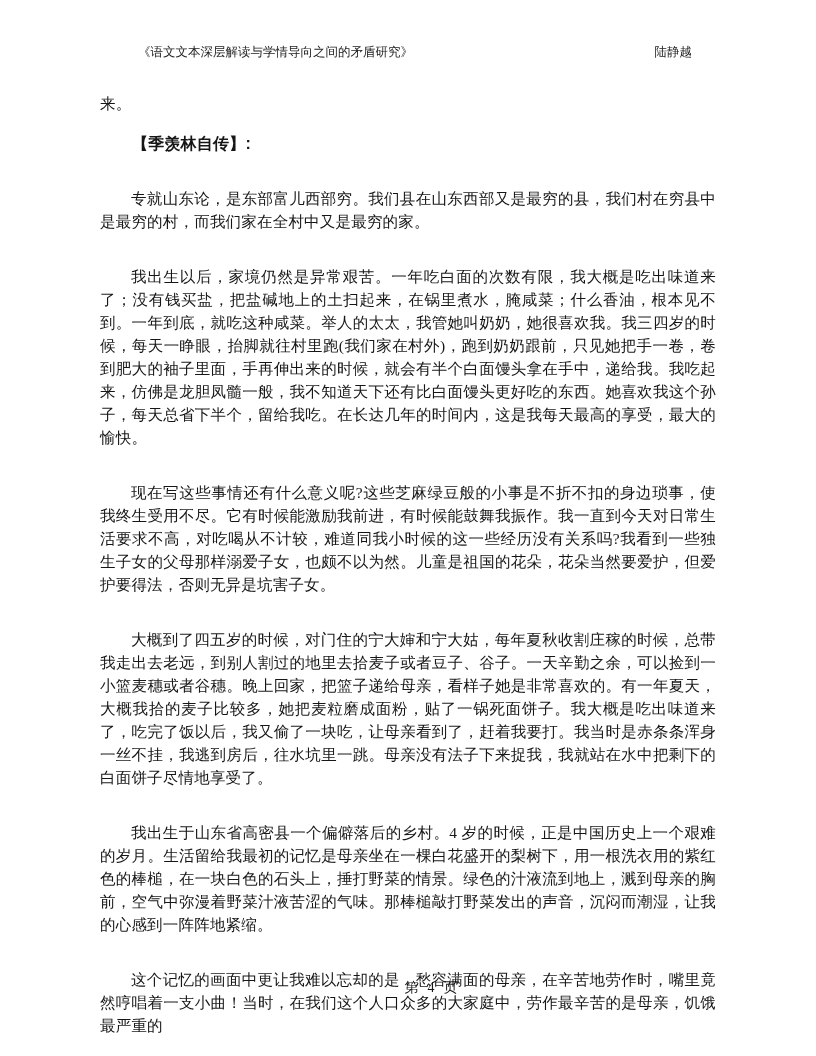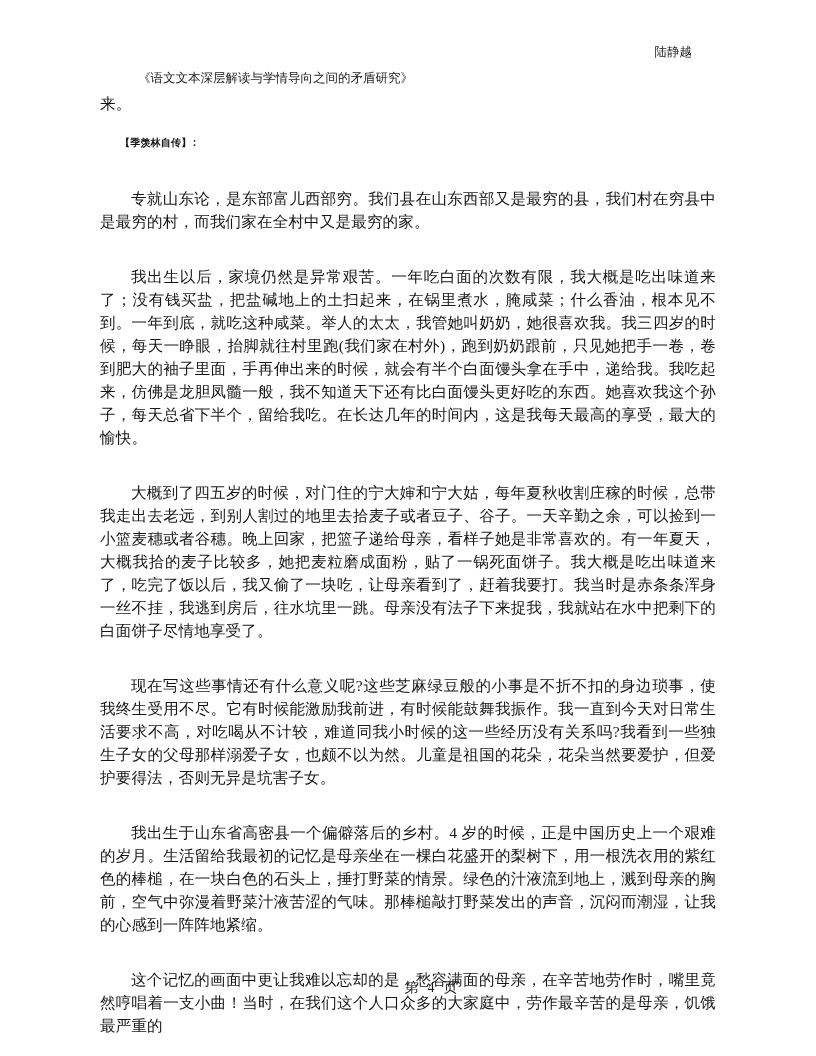--- a/index.html
+++ b/index.html
@@ -23,21 +23,20 @@
     width: 616px;
     display: flex;
     justify-content: space-between;
     align-items: flex-start;
     font-size: 12.5px;
     color: #222222;
     white-space: nowrap;
   }
   .header-title {
     padding-left: 38px;
-    margin-top: 26px;
   }
   .header-author {
     padding-right: 24px;
     margin-left: 18px;
   }
   .content {
     position: absolute;
     top: 92px;
     left: 100px;
     width: 616px;
@@ -49,24 +48,24 @@
   }
   .content p {
     margin: 0 0 13px 0;
     padding: 0;
   }
   .content p.continuation {
     text-indent: 0;
     margin-bottom: 17px;
   }
   .content p.heading {
-    font-family: Liberation Mono, monospace;
+    font-family: Liberation Sans, sans-serif;
     font-weight: bold;
     text-indent: 2em;
-    font-size: 10px;
+    font-size: 16px;
     margin-bottom: 0;
   }
   .content p.paragraph {
     text-indent: 2em;
     margin-top: 32px;
   }
   .footer {
     position: absolute;
     top: 979px;
     left: 0;
@@ -88,22 +87,22 @@
   <div class="header">
     <span class="header-title">《语文文本深层解读与学情导向之间的矛盾研究》</span>
     <span class="header-author">陆静越</span>
   </div>
 
   <div class="content" id="doc-content">
       <p class="continuation">来。</p>
       <p class="heading">【季羡林自传】:</p>
       <p class="paragraph">专就山东论，是东部富儿西部穷。我们县在山东西部又是最穷的县，我们村在穷县中是最穷的村，而我们家在全村中又是最穷的家。</p>
       <p class="paragraph">我出生以后，家境仍然是异常艰苦。一年吃白面的次数有限，我大概是吃出味道来了；没有钱买盐，把盐碱地上的土扫起来，在锅里煮水，腌咸菜；什么香油，根本见不到。一年到底，就吃这种咸菜。举人的太太，我管她叫奶奶，她很喜欢我。我三四岁的时候，每天一睁眼，抬脚就往村里跑(我们家在村外)，跑到奶奶跟前，只见她把手一卷，卷到肥大的袖子里面，手再伸出来的时候，就会有半个白面馒头拿在手中，递给我。我吃起来，仿佛是龙胆凤髓一般，我不知道天下还有比白面馒头更好吃的东西。她喜欢我这个孙子，每天总省下半个，留给我吃。在长达几年的时间内，这是我每天最高的享受，最大的愉快。</p>
+      <p class="paragraph">现在写这些事情还有什么意义呢?这些芝麻绿豆般的小事是不折不扣的身边琐事，使我终生受用不尽。它有时候能激励我前进，有时候能鼓舞我振作。我一直到今天对日常生活要求不高，对吃喝从不计较，难道同我小时候的这一些经历没有关系吗?我看到一些独生子女的父母那样溺爱子女，也颇不以为然。儿童是祖国的花朵，花朵当然要爱护，但爱护要得法，否则无异是坑害子女。</p>
       <p class="paragraph">大概到了四五岁的时候，对门住的宁大婶和宁大姑，每年夏秋收割庄稼的时候，总带我走出去老远，到别人割过的地里去拾麦子或者豆子、谷子。一天辛勤之余，可以捡到一小篮麦穗或者谷穗。晚上回家，把篮子递给母亲，看样子她是非常喜欢的。有一年夏天，大概我拾的麦子比较多，她把麦粒磨成面粉，贴了一锅死面饼子。我大概是吃出味道来了，吃完了饭以后，我又偷了一块吃，让母亲看到了，赶着我要打。我当时是赤条条浑身一丝不挂，我逃到房后，往水坑里一跳。母亲没有法子下来捉我，我就站在水中把剩下的白面饼子尽情地享受了。</p>
-      <p class="paragraph">现在写这些事情还有什么意义呢?这些芝麻绿豆般的小事是不折不扣的身边琐事，使我终生受用不尽。它有时候能激励我前进，有时候能鼓舞我振作。我一直到今天对日常生活要求不高，对吃喝从不计较，难道同我小时候的这一些经历没有关系吗?我看到一些独生子女的父母那样溺爱子女，也颇不以为然。儿童是祖国的花朵，花朵当然要爱护，但爱护要得法，否则无异是坑害子女。</p>
       <p class="paragraph">我出生于山东省高密县一个偏僻落后的乡村。4 岁的时候，正是中国历史上一个艰难的岁月。生活留给我最初的记忆是母亲坐在一棵白花盛开的梨树下，用一根洗衣用的紫红色的棒槌，在一块白色的石头上，捶打野菜的情景。绿色的汁液流到地上，溅到母亲的胸前，空气中弥漫着野菜汁液苦涩的气味。那棒槌敲打野菜发出的声音，沉闷而潮湿，让我的心感到一阵阵地紧缩。</p>
       <p class="paragraph">这个记忆的画面中更让我难以忘却的是，愁容满面的母亲，在辛苦地劳作时，嘴里竟然哼唱着一支小曲！当时，在我们这个人口众多的大家庭中，劳作最辛苦的是母亲，饥饿最严重的</p>
     </div>
 
   <div class="footer">
     <span>第</span><span class="pgnum">4</span><span>页</span>
   </div>
 
 </div>
 

